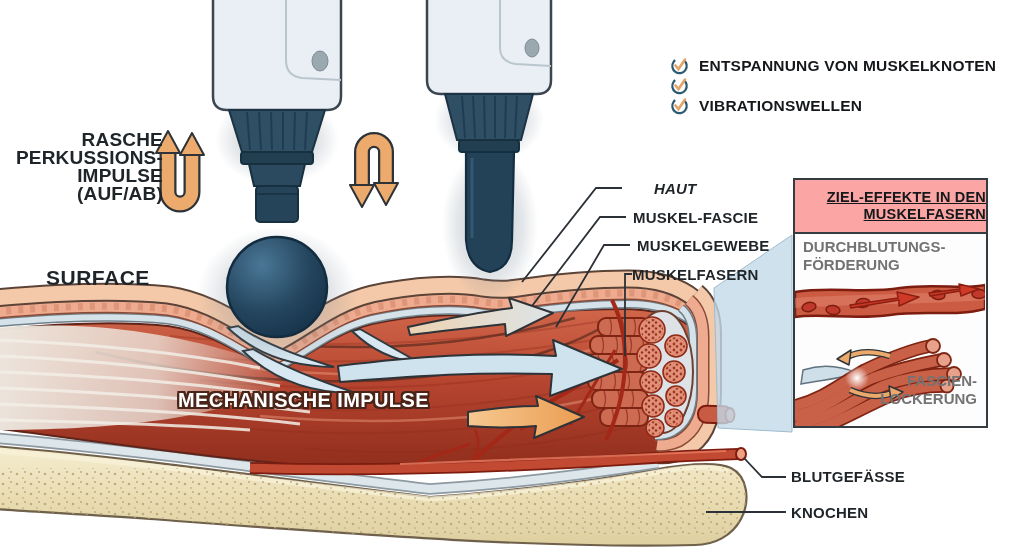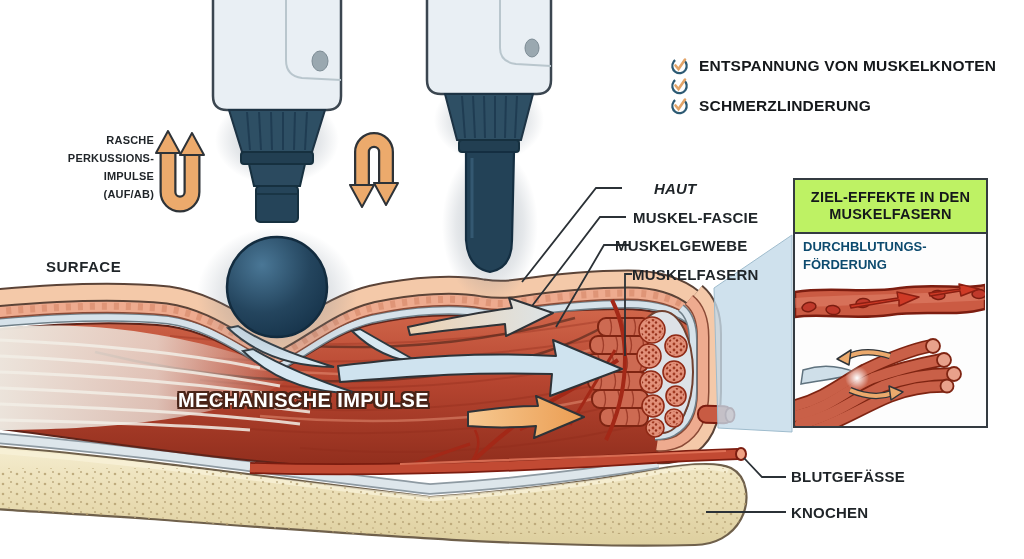--- a/index.html
+++ b/index.html
@@ -1,35 +1,35 @@
 <!DOCTYPE html>
 <html><head>
 <meta charset="utf-8">
 <style>
   html,body{margin:0;padding:0;background:#fff;}
   .stage{position:relative;width:1024px;height:559px;background:#ffffff;overflow:hidden;
          font-family:"Liberation Sans",sans-serif;}
   .stage svg.base{position:absolute;left:0;top:0;z-index:1;}
   .lbl{position:absolute;font-weight:bold;color:#1f2428;z-index:4;letter-spacing:.2px;}
   .lbl-sm{font-size:15px;line-height:17px;}
-  .percussion{left:4px;top:131px;width:150px;text-align:right;font-size:11px;line-height:18px;}
-  .surface{left:46px;top:258px;font-size:15px;letter-spacing:.5px;}
+  .percussion{left:13px;top:131px;width:150px;text-align:right;font-size:19px;line-height:18px;}
+  .surface{left:46px;top:266px;font-size:21px;letter-spacing:.5px;}
   .benefits{position:absolute;left:670px;top:56px;z-index:4;display:flex;flex-direction:column;gap:1px;}
   .benefit-row{display:flex;align-items:center;gap:10px;}
   .benefit-row .txt{font-weight:bold;font-size:15.5px;color:#15181b;letter-spacing:.2px;white-space:nowrap;}
   .muscle-overlay{left:178px;top:388px;width:296px;font-size:20px;line-height:25px;
     color:#ffffff;letter-spacing:.4px;
     text-shadow:-2px -2px 0 #4a2418,2px -2px 0 #4a2418,-2px 2px 0 #4a2418,2px 2px 0 #4a2418,
                  0 -2px 0 #4a2418,0 2px 0 #4a2418,-2px 0 0 #4a2418,2px 0 0 #4a2418;}
   .side-panel{position:absolute;left:793px;top:178px;width:195px;height:250px;background:#fdfdfd;
     border:2.5px solid #343b41;box-sizing:border-box;z-index:3;overflow:hidden;}
-  .side-panel-header{height:52px;background:#bef264;border-bottom:2.5px solid #343b41;
-    display:flex;flex-direction:column;align-items:center;justify-content:center;
-    font-weight:bold;font-size:14.5px;line-height:17px;color:#15181b;text-align:center;letter-spacing:.2px;}
-  .panel-effect{position:absolute;font-weight:bold;font-size:13px;line-height:18px;color:#0c4a6e;z-index:5;}
+  .side-panel-header{height:52px;background:#fca5a5;border-bottom:2.5px solid #343b41;
+    display:flex;flex-direction:column;align-items:flex-end;justify-content:center;
+    font-weight:bold;font-size:14.5px;line-height:17px;color:#15181b;text-align:center;letter-spacing:.2px;text-decoration:underline;}
+  .panel-effect{position:absolute;font-weight:bold;font-size:15px;line-height:18px;color:#737373;z-index:5;}
   .effect-1{left:8px;top:58px;text-align:left;}
   .effect-2{right:9px;top:192px;text-align:right;}
   .panel-illu{position:absolute;left:0;z-index:4;}
 </style>
 </head>
 <body>
 
 <div class="stage">
 
   <svg class="base" width="1024" height="559" viewBox="0 0 1024 559">
@@ -323,27 +323,27 @@
       <svg width="19" height="19" viewBox="0 0 19 19">
         <circle cx="9.5" cy="10" r="7.2" fill="none" stroke="#2d5a73" stroke-width="2.2" stroke-dasharray="36 9" transform="rotate(-55 9.5 10)"></circle>
         <path d="M5.5,9.5 L8.5,13 L15,3.5" fill="none" stroke="#e2a468" stroke-width="2.6" stroke-linecap="round"></path>
       </svg>
     </div>
     <div class="benefit-row">
       <svg width="19" height="19" viewBox="0 0 19 19">
         <circle cx="9.5" cy="10" r="7.2" fill="none" stroke="#2d5a73" stroke-width="2.2" stroke-dasharray="36 9" transform="rotate(-55 9.5 10)"></circle>
         <path d="M5.5,9.5 L8.5,13 L15,3.5" fill="none" stroke="#e2a468" stroke-width="2.6" stroke-linecap="round"></path>
       </svg>
-      <span class="txt">SCHMERZLINDERUNG</span>
+      <span class="txt">VIBRATIONSWELLEN</span>
     </div>
   </div>
 
   <div class="lbl lbl-sm" style="left:654px;top:180px;font-style:italic;">HAUT</div>
   <div class="lbl lbl-sm" style="left:633px;top:209px;text-align:center;">MUSKEL-FASCIE</div>
-  <div class="lbl lbl-sm" style="left:615px;top:237px;">MUSKELGEWEBE</div>
+  <div class="lbl lbl-sm" style="left:637px;top:237px;">MUSKELGEWEBE</div>
   <div class="lbl lbl-sm" style="left:632px;top:266px;">MUSKELFASERN</div>
   <div class="lbl lbl-sm" style="left:791px;top:468px;">BLUTGEFÄSSE</div>
   <div class="lbl lbl-sm" style="left:791px;top:504px;">KNOCHEN</div>
 
   <div class="lbl muscle-overlay">
     <div>MECHANISCHE IMPULSE</div>
   </div>
 
   <div class="side-panel">
     <div class="side-panel-header">
@@ -397,15 +397,19 @@
       <g>
         <path d="M95,28 Q70,20 52,29" fill="none" stroke="#2e3338" stroke-width="6.5"></path>
         <path d="M95,28 Q70,20 52,29" fill="none" stroke="#eba96c" stroke-width="4"></path>
         <polygon points="56,22 54,37 42,31" fill="#eba96c" stroke="#2e3338" stroke-width="1.5" stroke-linejoin="round"></polygon>
         <path d="M55,62 Q78,72 98,65" fill="none" stroke="#2e3338" stroke-width="6.5"></path>
         <path d="M55,62 Q78,72 98,65" fill="none" stroke="#eba96c" stroke-width="4"></path>
         <polygon points="94,58 96,72 108,64" fill="#eba96c" stroke="#2e3338" stroke-width="1.5" stroke-linejoin="round"></polygon>
       </g>
     </svg>
 
+    <div class="panel-effect effect-2">
+      <div>FASCIEN-</div>
+      <div>LOCKERUNG</div>
+    </div>
   </div>
 
 </div>
 
 </body></html>

